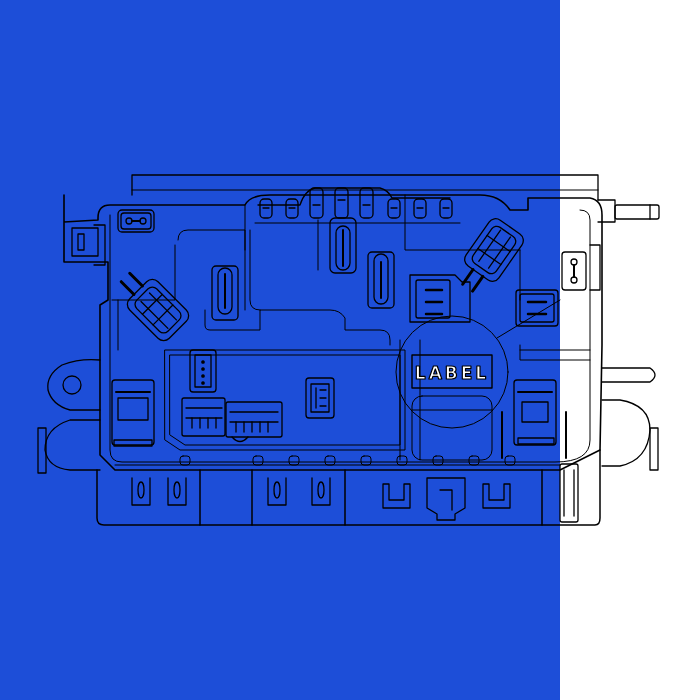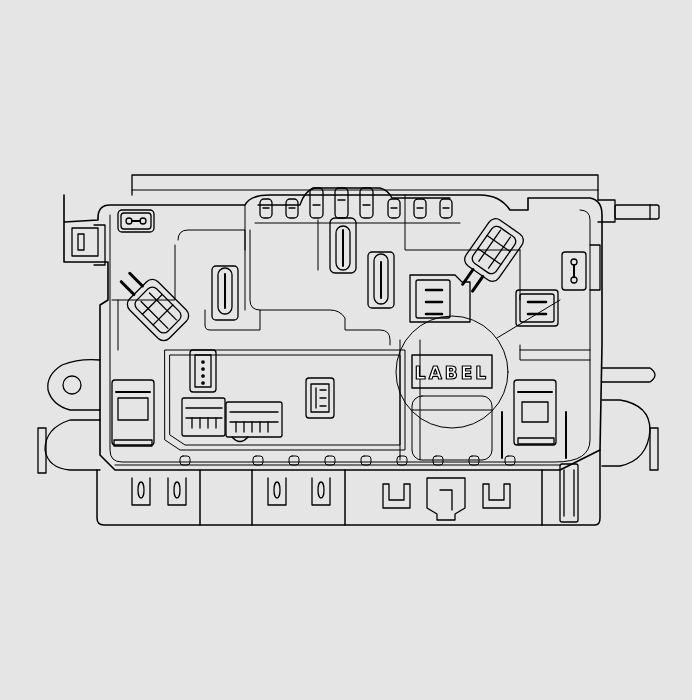--- a/index.html
+++ b/index.html
@@ -1,17 +1,17 @@
 <!DOCTYPE html>
 <html><head>
 <meta charset="utf-8">
 <style>
   html, body { margin:0; padding:0; background:#ffffff; }
   body { width:700px; height:700px; overflow:hidden; font-family:"DejaVu Sans", sans-serif; }
-  .stage { position:relative; width:692px; height:700px; background:#e5e5e5; }
+  .stage { position:relative; width:560px; height:700px; background:#1d4ed8; }
   svg { position:absolute; left:0; top:0; }
   .label-text { font-family:"DejaVu Sans", sans-serif; font-weight:bold; letter-spacing:3px; }
 </style>
 </head>
 <body>
 
 <div class="stage">
 <svg width="700" height="700" viewBox="0 0 700 700" fill="none" stroke="#000" stroke-width="1.3" stroke-linejoin="round" stroke-linecap="round">
 
   <g>

